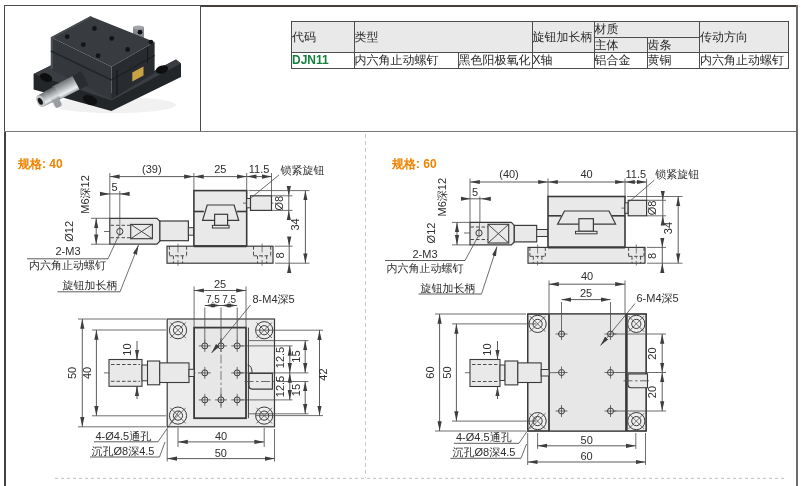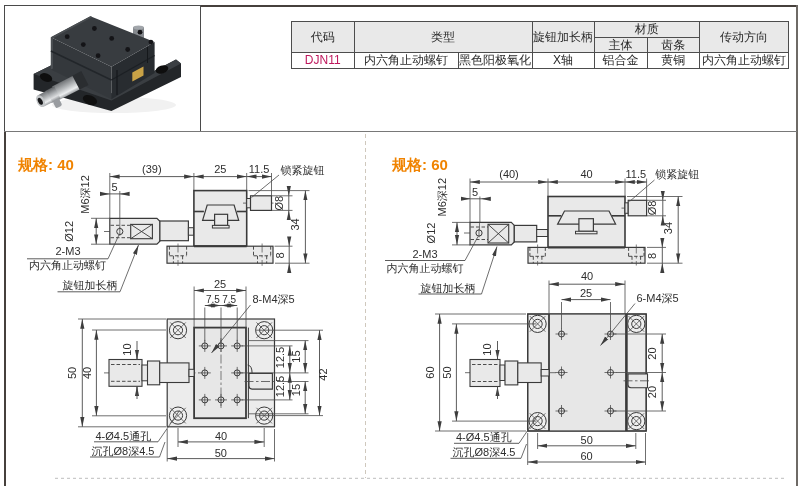--- a/index.html
+++ b/index.html
@@ -1,26 +1,26 @@
 <!DOCTYPE html>
 <html><head><meta charset="utf-8"><style>
 html,body{margin:0;padding:0;background:#fff}
 #page{position:relative;width:801px;height:486px;background:#fff;overflow:hidden;
  font-family:"Liberation Sans",sans-serif}
 #page svg text{font-family:"Liberation Sans",sans-serif}
 table.spec{border-collapse:collapse;table-layout:fixed;position:absolute;left:291px;top:21px;
- width:497px;font-size:12px;color:#2b2b2b;text-align:center}
+ width:497px;font-size:12px;color:#2b2b2b;}
 table.spec td{border:1px solid #4d4d4d;padding:0;height:14.5px;line-height:14.5px;overflow:hidden;white-space:nowrap}
 table.spec td.h{background:#e9e9e9}
 .borderL{position:absolute;left:4px;top:5px;width:2px;height:481px;background:#46403c}
 .borderR{position:absolute;left:796px;top:5px;width:2px;height:481px;background:#6e6a66}
 .borderT{position:absolute;left:4px;top:5px;width:793px;height:2px;background:#46403c}
 .photobox{position:absolute;left:4px;top:5px;width:195px;height:125px;border:1px solid #4a4a4a;background:#fff}
 .hr1{position:absolute;left:4px;top:131px;width:793px;height:1px;background:#787878}
-.spec-label{position:absolute;font-size:15px;font-weight:bold;color:#f08300;letter-spacing:0}
+.spec-label{position:absolute;font-size:12px;font-weight:bold;color:#f08300;letter-spacing:0}
 </style></head><body>
 <div id="page">
 <div class="borderT"></div>
     <div class="borderL"></div>
     <div class="borderR"></div>
 <div class="photobox"></div>
 
 <svg width="196" height="126" viewBox="0 0 196 126" style="position:absolute;left:4px;top:5px">
 <defs>
 <linearGradient id="barrel" x1="0" y1="0" x2="0" y2="1">
@@ -89,21 +89,21 @@
           <td class="h" rowspan="2" colspan="2">类型</td>
           <td class="h" rowspan="2">旋钮加长柄</td>
           <td class="h" colspan="2">材质</td>
           <td class="h" rowspan="2">传动方向</td>
         </tr>
 <tr>
           <td class="h">主体</td>
           <td class="h">齿条</td>
         </tr>
 <tr>
-          <td style="color:#be185d;font-weight:normal">DJN11</td>
+          <td style="color:#15803d;font-weight:bold">DJN11</td>
           <td>内六角止动螺钉</td>
           <td>黑色阳极氧化</td>
           <td>X轴</td>
           <td>铝合金</td>
           <td>黄铜</td>
           <td>内六角止动螺钉</td>
         </tr>
 </tbody>
     </table>
 <div class="hr1"></div>

